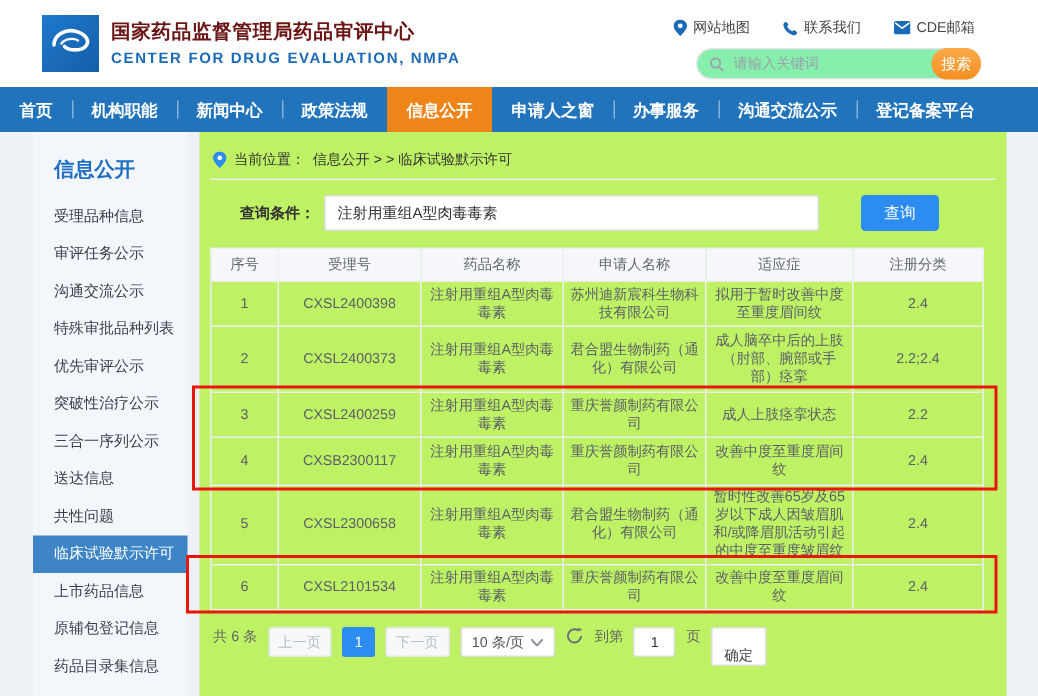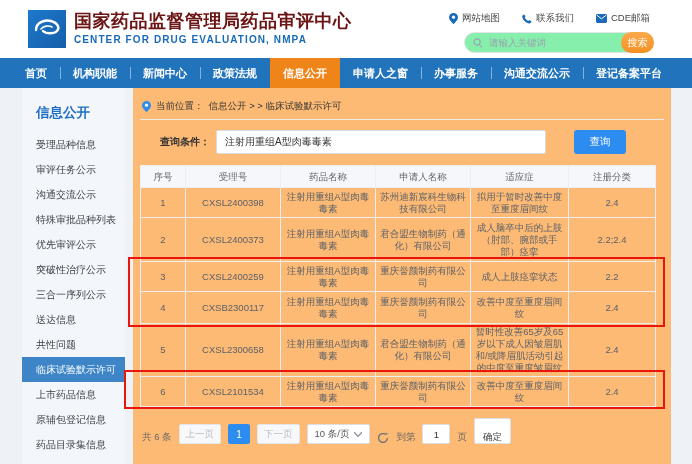--- a/index.html
+++ b/index.html
@@ -4,43 +4,43 @@
 <style>
   * { margin:0; padding:0; box-sizing:border-box; }
   html,body { width:692px; height:464px; }
   body { font-family:"Liberation Sans","DejaVu Sans",sans-serif; background:#eef1f6; overflow:hidden; }
   .page { position:relative; width:692px; height:464px; }
 
   
   .header { position:absolute; top:0; left:0; width:692px; height:58px; background:#ffffff; }
   .logo-box { position:absolute; left:28px; top:10px; width:38px; height:38px; background:linear-gradient(135deg,#1e79cd,#155ea8); display:flex; align-items:center; justify-content:center; }
   .brand { position:absolute; left:74px; top:10px; }
-  .brand-title { font-size:18px; font-weight:bold; color:#6b1515; letter-spacing:.5px; line-height:22px; }
+  .brand-title { font-size:13px; font-weight:bold; color:#6b1515; letter-spacing:.5px; line-height:22px; }
   .brand-sub { font-size:10px; font-weight:bold; color:#1a6ab8; letter-spacing:1.1px; margin-top:2px; }
   .top-links { position:absolute; right:42px; top:12px; display:flex; gap:22px; align-items:center; }
   .top-link { display:flex; gap:4px; align-items:center; font-size:9.5px; color:#444; cursor:pointer; }
   .searchbar { position:absolute; right:38px; top:32px; width:190px; height:21px; border:1px solid #e2e5ea; background:#86efac; border-radius:11px; display:flex; align-items:center; }
   .searchbar input { flex:1; border:none; outline:none; background:transparent; font-size:9.5px; color:#333; padding-left:6px; font-family:inherit; }
   .searchbar input::placeholder { color:#9aa2ad; }
   .search-btn { width:56px; height:21px; margin-right:-1px; background:linear-gradient(180deg,#fbaa4a,#f59022); border-radius:11px; color:#fff; font-size:10px; display:flex; align-items:center; justify-content:center; cursor:pointer; }
 
   
-  .nav { position:absolute; top:58px; left:0; width:692px; height:30px; background:#2173bc; display:flex; align-items:stretch; padding:0 12px; }
+  .nav { position:absolute; top:58px; left:0; width:692px; height:30px; background:#2173bc; display:flex; align-items:stretch; padding:0 0; }
   .nav-item { display:flex; align-items:center; padding:0 13px; color:#fff; font-size:11px; font-weight:bold; cursor:pointer; position:relative; white-space:nowrap; }
   .nav-item:not(:first-child)::before { content:""; position:absolute; left:0; top:9px; height:12px; width:1px; background:rgba(255,255,255,.45); }
   .nav-item.active { background:#ef8519; }
   .nav-item.active::before, .nav-item.active + .nav-item::before { display:none; }
 
   
   .sidebar { position:absolute; top:88px; left:22px; width:103px; height:376px; background:#f3f6fa; padding-top:12px; }
   .sidebar-title { color:#1f6fc4; font-size:13.5px; font-weight:bold; padding:4px 0 10px 14px; }
   .side-item { height:25px; line-height:25px; font-size:10px; color:#3a3f46; padding-left:14px; cursor:pointer; white-space:nowrap; }
   .side-item.active { background:#3d85c6; color:#fff; }
 
-  .main { position:absolute; top:88px; left:133px; width:538px; height:376px; background:#fdba74; padding:0 7px; }
+  .main { position:absolute; top:88px; left:133px; width:538px; height:376px; background:#bef264; padding:0 7px; }
 
   .breadcrumb { display:flex; align-items:center; gap:5px; height:26px; margin-top:6px; border-bottom:1px solid #ececec; font-size:9.5px; color:#333; padding-left:2px; }
 
   .query-row { display:flex; align-items:center; margin-top:9px; height:26px; }
   .query-label { font-size:10px; color:#333; font-weight:bold; margin-left:20px; white-space:nowrap; }
   .query-input { width:330px; height:24px; border:1px solid #d7dbe0; border-radius:2px; margin-left:6px; font-size:10px; color:#333; padding:0 8px; outline:none; font-family:inherit; }
   .query-btn { width:52px; height:24px; background:#2d8cf0; border:none; border-radius:3px; color:#fff; font-size:10.5px; margin-left:28px; cursor:pointer; font-family:inherit; }
 
   
   .table-wrap { position:relative; margin-top:10px; width:515px; }
@@ -48,21 +48,21 @@
   th, td { border:1px solid #ebeef2; font-size:9.5px; color:#5c6168; text-align:center; vertical-align:middle; padding:2px 4px; line-height:12px; }
   th { background:#f6f7fa; height:22px; font-weight:normal; color:#61666d; }
   tr.h30 td { height:30px; } tr.h32 td { height:32px; }
   tr.h44 td { height:44px; } tr.h52 td { height:52px; }
 
   .redbox { position:absolute; border:2.5px solid #e8160c; pointer-events:none; }
   .redbox.box1 { left:-12px; top:92px; width:537px; height:70px; }
   .redbox.box2 { left:-16px; top:205px; width:541px; height:39px; }
 
   
-  .pager { display:flex; align-items:flex-end; gap:7px; margin-top:11px; font-size:9.5px; color:#666; padding-left:2px; }
+  .pager { display:flex; align-items:flex-start; gap:7px; margin-top:11px; font-size:9.5px; color:#666; padding-left:2px; }
   .pg-btn { min-width:40px; height:20px; padding:0 6px; border:1px solid #e3e6ea; background:#f7f8fa; color:#b8bec6; font-size:9.5px; display:flex; align-items:center; justify-content:center; border-radius:2px; cursor:default; }
   .pg-num { width:22px; height:20px; background:#2d8cf0; color:#fff; font-size:10px; display:flex; align-items:center; justify-content:center; border-radius:2px; cursor:pointer; }
   .pg-size { height:20px; border:1px solid #dcdfe4; border-radius:2px; background:#fff; color:#555; display:flex; align-items:center; gap:5px; padding:0 7px; cursor:pointer; }
   .pg-goto-input { width:28px; height:20px; border:1px solid #dcdfe4; border-radius:2px; text-align:center; font-size:9.5px; color:#333; outline:none; font-family:inherit; }
   .pg-ok { height:20px; padding:12px 8px; border:1px solid #dcdfe4; background:#fff; border-radius:2px; font-size:9.5px; color:#444; cursor:pointer; font-family:inherit; }
   .refresh { cursor:pointer; display:flex; align-items:center; }
 
   .icon { display:inline-flex; align-items:center; justify-content:center; }
 </style>
 </head>

